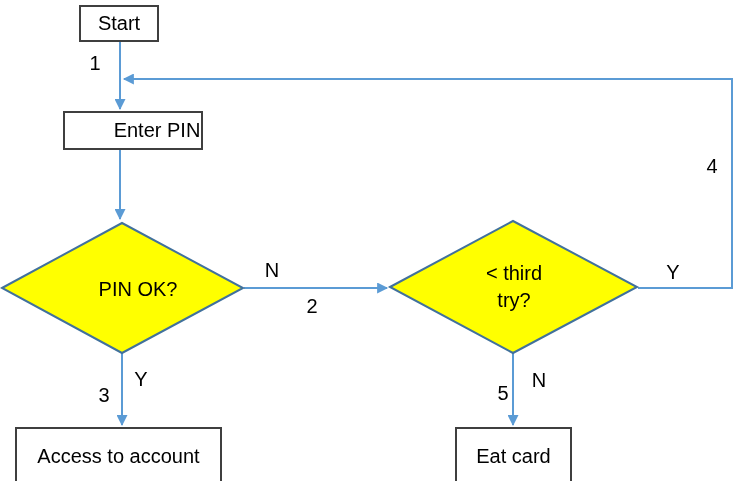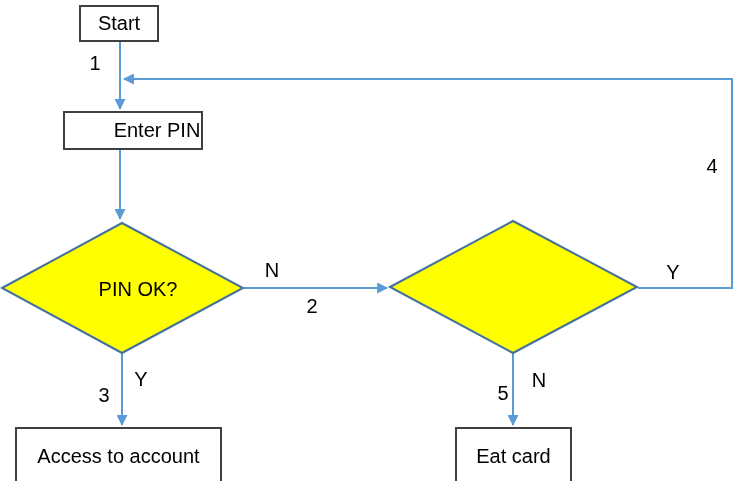--- a/index.html
+++ b/index.html
@@ -82,20 +82,22 @@
 
   <div class="process-box" style="left:15px; top:427px; width:207px; height:58px;">
     <span>Access to account</span>
   </div>
 
   <div class="process-box" style="left:455px; top:427px; width:117px; height:58px;">
     <span>Eat card</span>
   </div>
 
   <div class="diamond-label" style="left:138px; top:289px;">PIN OK?</div>
+  <div class="diamond-label" style="left:514px; top:287px;">&lt; third
+try?</div>
 
   <span class="edge-label" style="left:95px; top:63px;">1</span>
   <span class="edge-label" style="left:272px; top:270px;">N</span>
   <span class="edge-label" style="left:312px; top:306px;">2</span>
   <span class="edge-label" style="left:141px; top:379px;">Y</span>
   <span class="edge-label" style="left:104px; top:395px;">3</span>
   <span class="edge-label" style="left:673px; top:272px;">Y</span>
   <span class="edge-label" style="left:712px; top:166px;">4</span>
   <span class="edge-label" style="left:539px; top:380px;">N</span>
   <span class="edge-label" style="left:503px; top:393px;">5</span>

